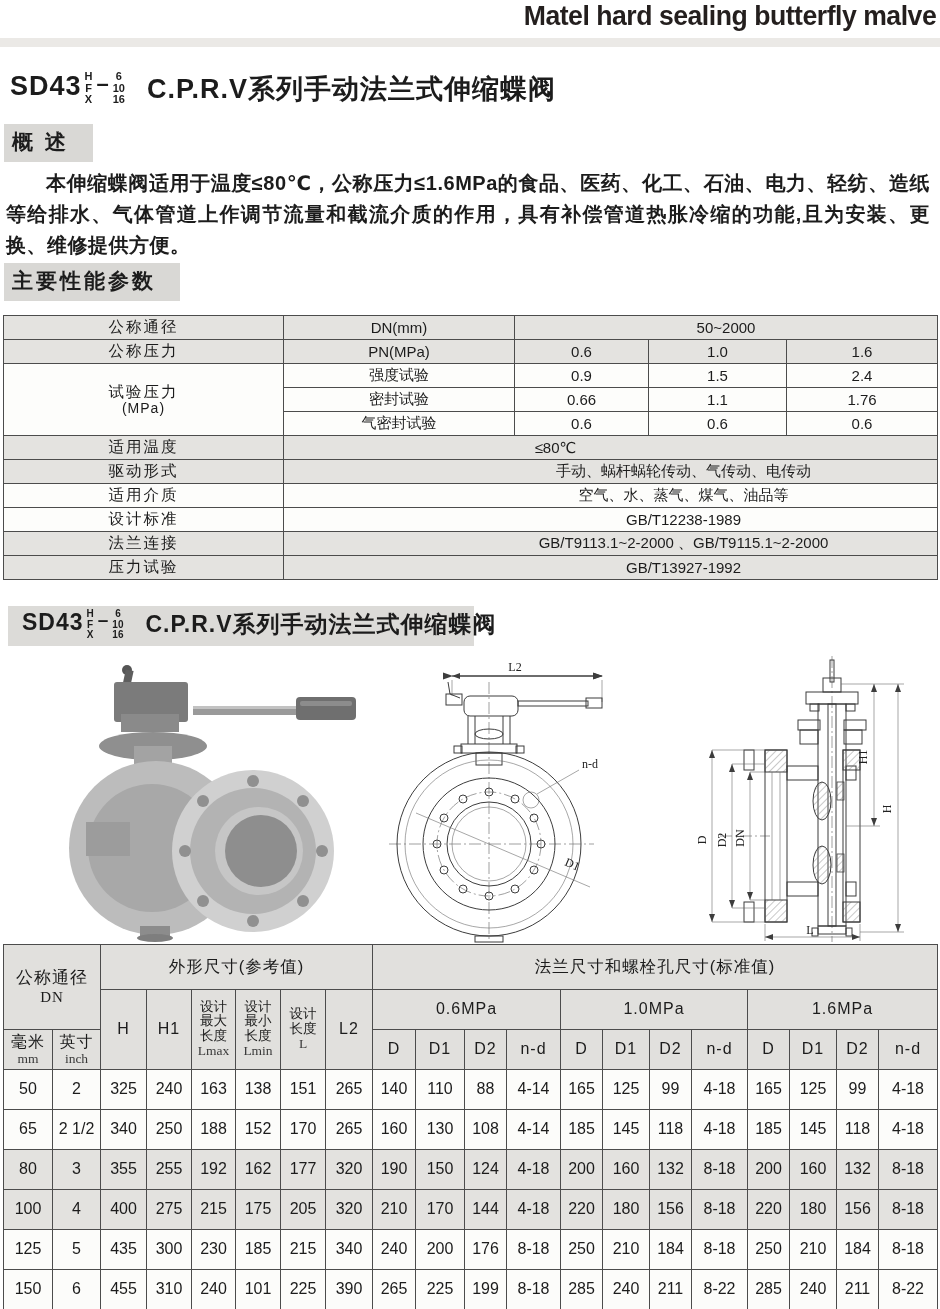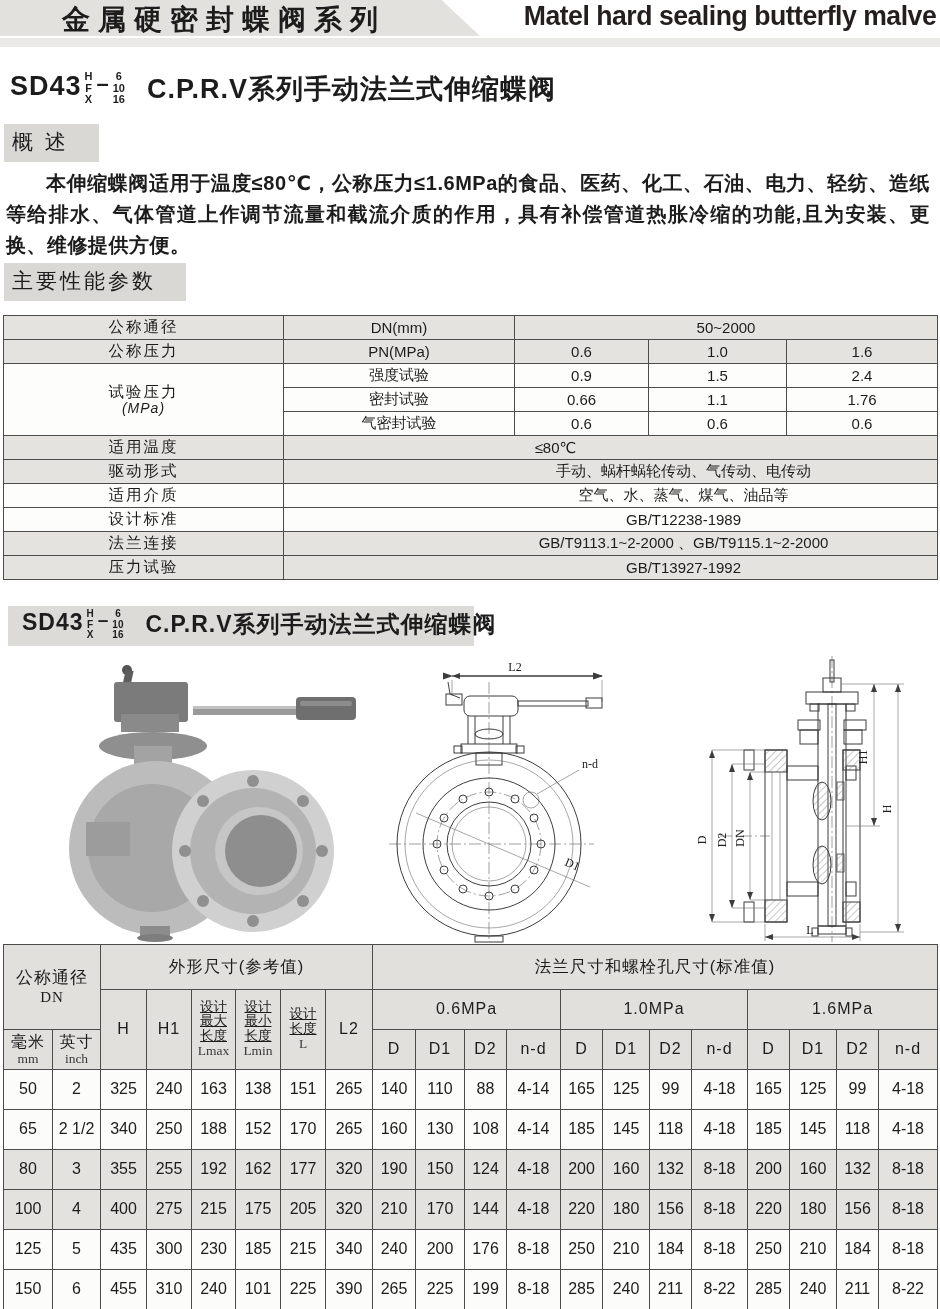--- a/index.html
+++ b/index.html
@@ -32,42 +32,42 @@
     font-size:11px;line-height:11.5px;font-weight:bold;margin:0 3px;}
   .mt-dash{font-size:22px;margin:0 1px;}
   .mt-series{font-size:27px;margin-left:19px;letter-spacing:1px;}
   .section-bar{width:452px;background:#dcdbd8;margin:26px 0 0 8px;padding:3px 0 5px 14px;}
   .section-bar .model-title{margin:0;}
   .section-bar .mt-prefix,.section-bar .mt-series{font-size:23px;}
   .section-bar .mt-stack{font-size:10px;line-height:10.5px;}
   .section-bar .mt-dash{font-size:19px;}
 
   
-  .badge{display:inline-block;background:#d9d8d5;font-size:21px;font-weight:normal;
-    letter-spacing:3px;padding:4px 30px 6px 8px;margin-left:4px;}
+  .badge{display:inline-block;background:#d9d8d5;font-size:21px;font-weight:bold;
+    letter-spacing:3px;padding:4px 24px 6px 8px;margin-left:4px;}
   .badge1{margin-top:17px;}
   .badge2{margin-top:2px;}
   .overview-text{
     font-size:20px;line-height:31px;font-weight:600;letter-spacing:0.5px;
     margin:6px 10px 0 6px;text-indent:2em;text-align:justify;
   }
 
   
   table{border-collapse:collapse;table-layout:fixed;padding-left:38px;}
   .perf-table{width:934px;margin:14px 0 0 3px;}
   .perf-table td{
     border:1px solid #4c4c4c;height:21px;text-align:center;
     font-size:15px;padding:1px 0;background:#fdfdfb;
   }
   .perf-table .lbl{letter-spacing:2px;font-size:15.5px;}
   .perf-table tr.gray td{background:#e4e3e0;}
   .perf-table .span-left{text-align:center;padding-left:146px;}
   .perf-table .temp-cell{padding-right:110px;}
   .perf-table .two-line{line-height:17px;}
-  .perf-table .sub-paren{font-size:14px;letter-spacing:1px;display:block;font-style:italic;}
+  .perf-table .sub-paren{font-size:14px;letter-spacing:1px;display:block;}
 
   
   .drawings{display:flex;align-items:flex-start;margin:8px 0 0 28px;}
   .drawings svg{display:block;}
   .dwg-photo{margin-right:18px;}
   .dwg-front{margin-right:14px;}
   .dline{stroke:#3d3d3d;stroke-width:1;fill:none;}
   .dthin{stroke:#6b6b6b;stroke-width:0.6;fill:none;}
   .dcenter{stroke:#777;stroke-width:0.7;fill:none;stroke-dasharray:12 3 2 3;}
   .dtxt{font-size:12px;fill:#222;font-family:"Liberation Serif","DejaVu Serif",serif;}
@@ -82,34 +82,31 @@
   .dim-table .hrow2 th{height:39px;}
   .dim-table .hrow3 th{height:39px;}
   .dim-table td{
     border:1px solid #4c4c4c;height:39px;text-align:center;
     font-size:16px;background:#fcfcfa;padding:0;
   }
   .dim-table tr.shade td{background:#e3e2df;}
   .zh-line{display:block;line-height:19px;}
   .serif-sub{display:block;font-family:"Liberation Serif","DejaVu Serif",serif;
     font-size:13.5px;letter-spacing:0;color:#3a3a3a;line-height:15px;}
-  .stack-cell .zh-s{display:block;font-size:13.5px;line-height:14.5px;letter-spacing:0;text-decoration:underline;}
+  .stack-cell .zh-s{display:block;font-size:13.5px;line-height:14.5px;letter-spacing:0;}
   .dn-l1{display:block;font-size:17px;line-height:22px;}
   .dn-l2{display:block;font-family:"Liberation Serif","DejaVu Serif",serif;font-size:15px;line-height:17px;}
 </style>
 </head>
 <body>
 
 
 
 
 <div class="topbar">
-  <div class="topbar-band">
-    <div class="topbar-cn">金属硬密封蝶阀系列</div>
-  </div>
   <div class="topbar-en">Matel hard sealing butterfly malve</div>
   <div class="topbar-strip"></div>
 </div>
 
 
 <div class="model-title">
   <span class="mt-prefix">SD43</span>
   <span class="mt-stack">
     <span>H</span>
     <span>F</span>

